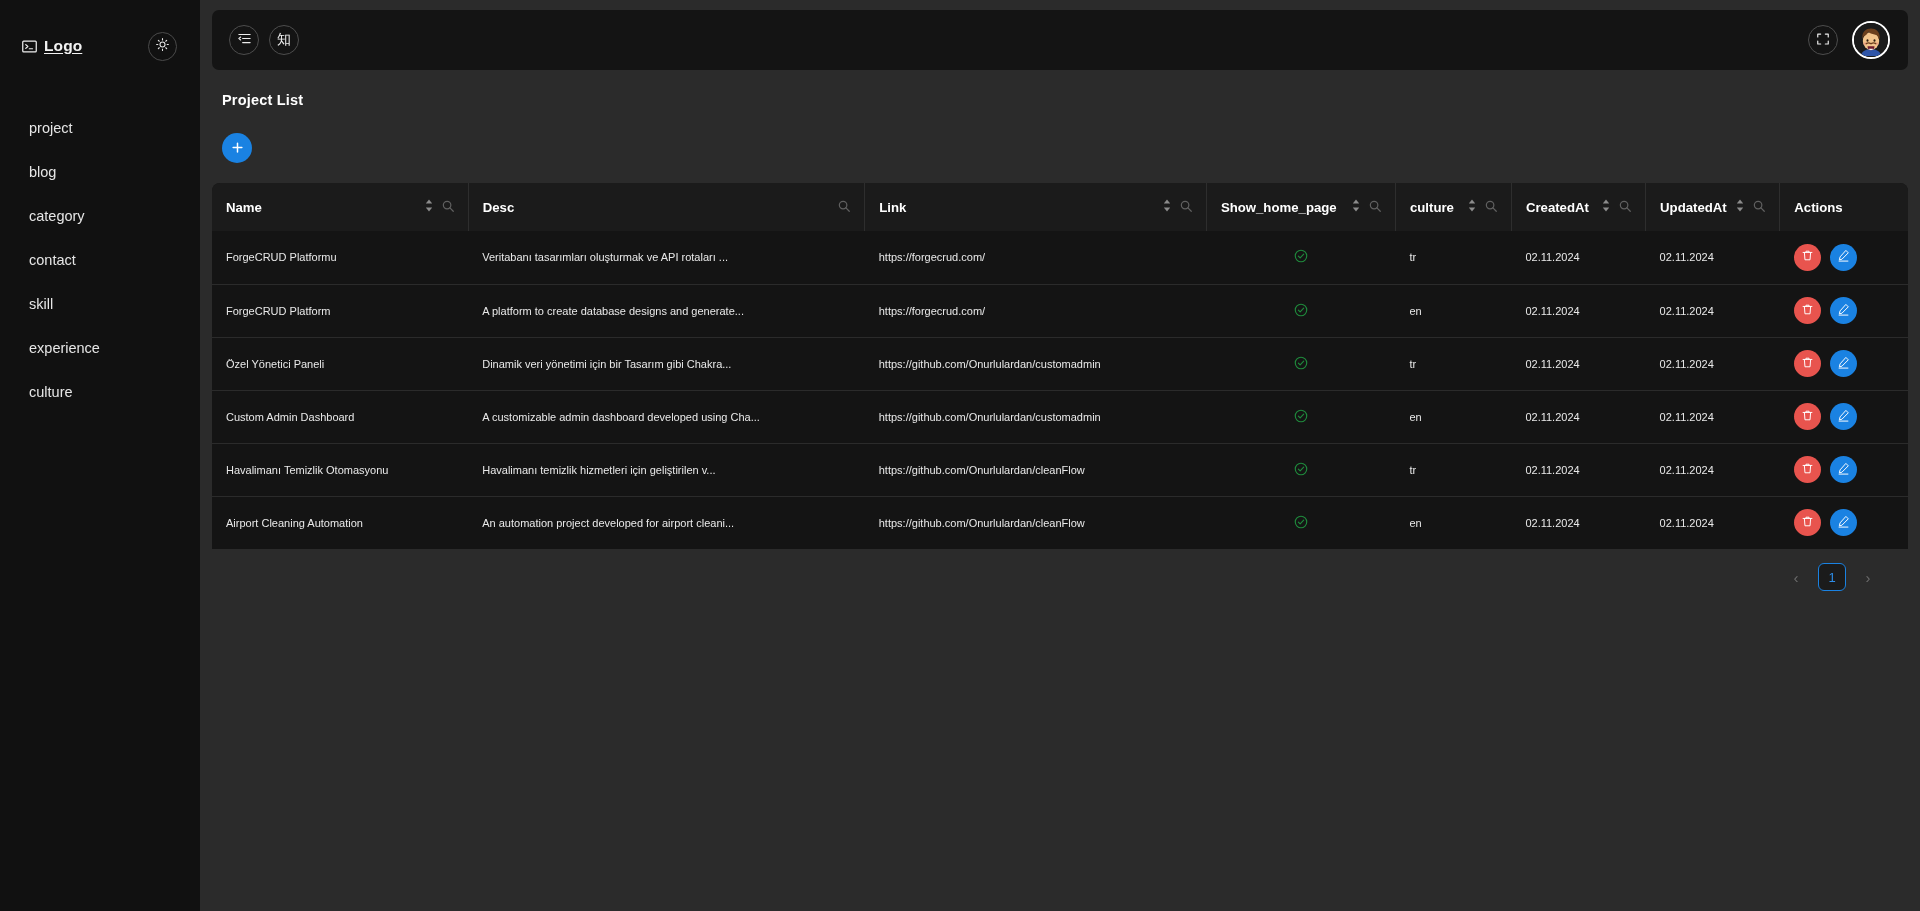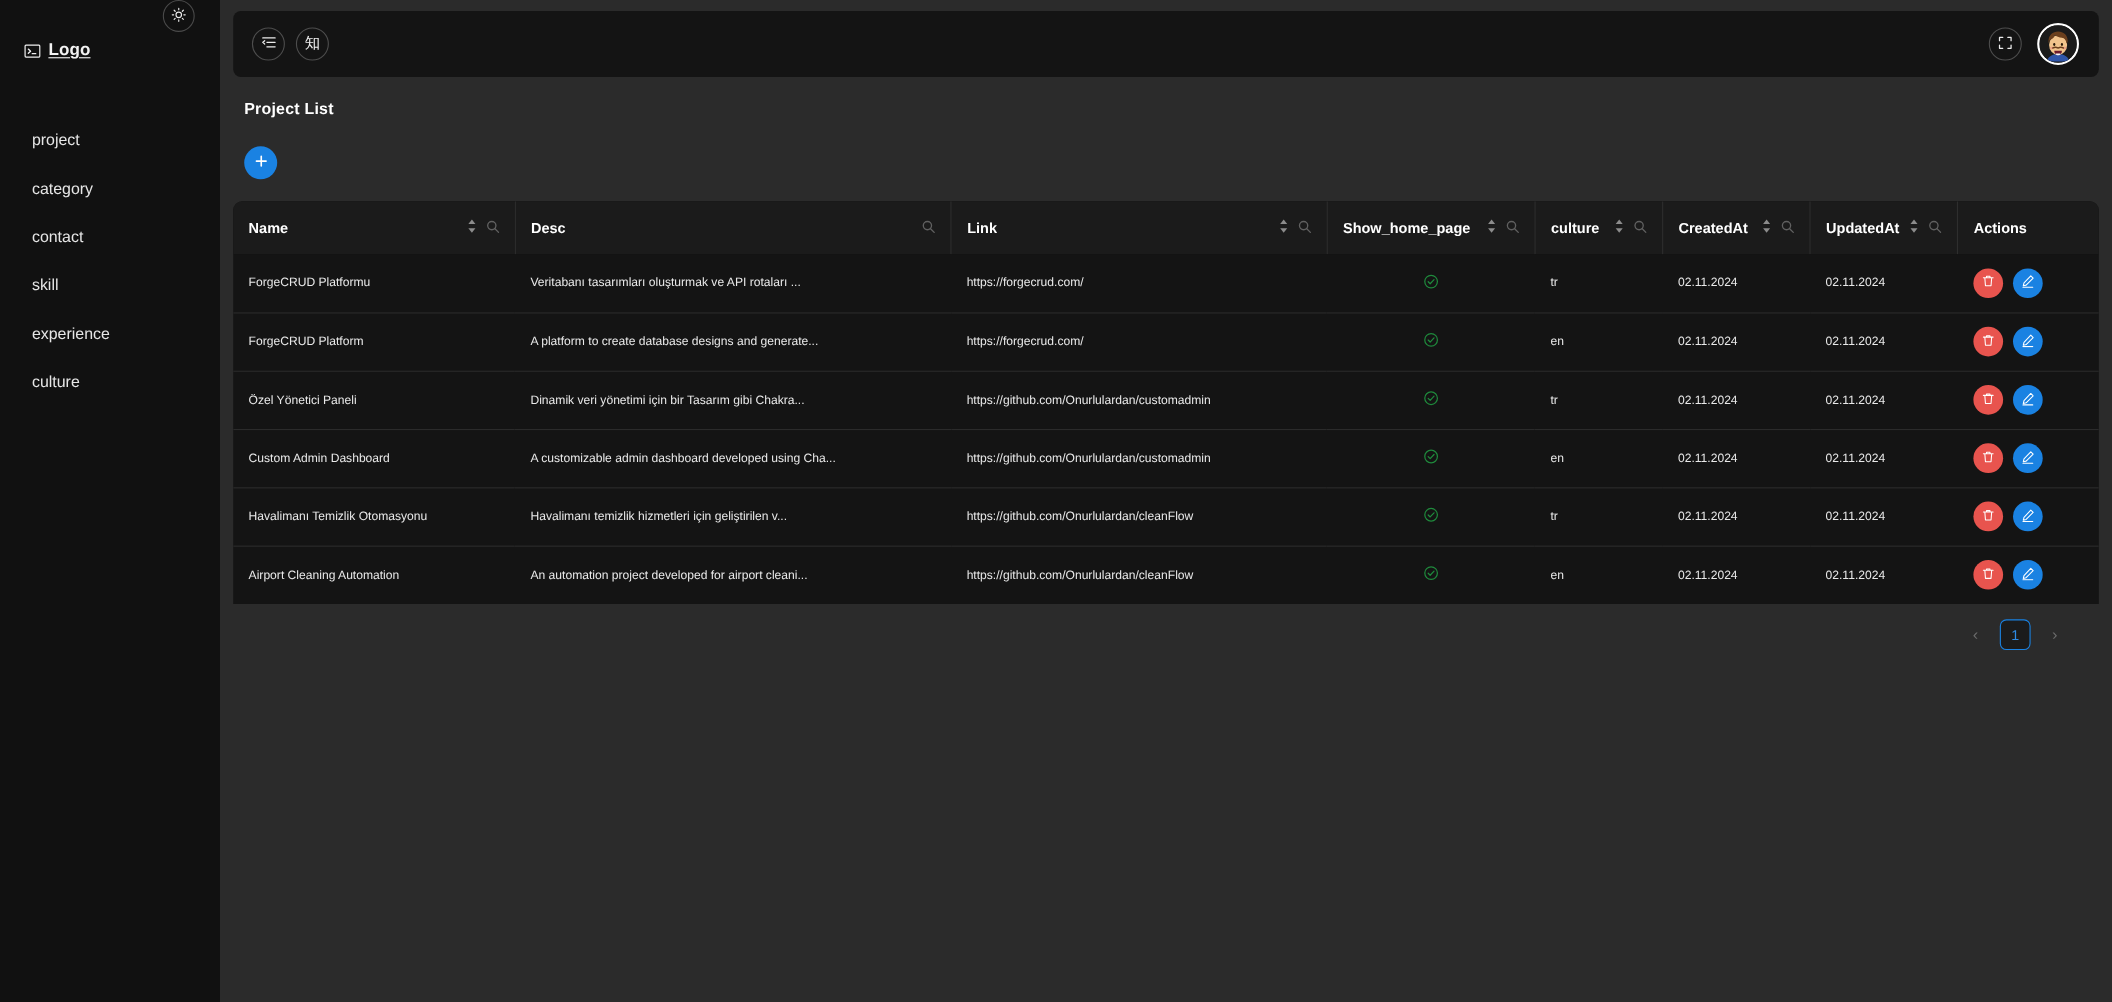--- a/index.html
+++ b/index.html
@@ -13,21 +13,21 @@
   .app { display: flex; width: 1920px; height: 911px; }
 
   
   .sidebar {
     width: 200px; min-width: 200px; height: 911px;
     background: #111111;
     display: flex; flex-direction: column;
   }
   .sidebar-top {
     height: 92px;
-    display: flex; justify-content: space-between;
+    display: flex; align-items: center; justify-content: space-between;
     padding: 0 23px 0 22px;
     gap: 13px;
   }
   .logo { display: flex; align-items: center; gap: 7px; cursor: pointer; }
   .logo-icon { width: 15px; height: 15px; display: block; }
   .logo-text {
     font-size: 15.5px; font-weight: bold; color: #f2f2f2;
     text-decoration: underline; text-underline-offset: 2px;
     letter-spacing: .1px;
   }
@@ -178,20 +178,21 @@
           <svg width="15" height="15" viewBox="0 0 24 24" fill="none" stroke="#e9e9e9" stroke-width="1.7" stroke-linecap="round">
             <circle cx="12" cy="12" r="4"></circle>
             <path d="M12 2.6v2M12 19.4v2M2.6 12h2M19.4 12h2M5.3 5.3l1.5 1.5M17.2 17.2l1.5 1.5M18.7 5.3l-1.5 1.5M6.8 17.2l-1.5 1.5"></path>
           </svg>
         </span>
       </button>
     </div>
 
     <nav class="nav">
       <div class="nav-item">project</div>
+      <div class="nav-item">blog</div>
       <div class="nav-item">category</div>
       <div class="nav-item">contact</div>
       <div class="nav-item">skill</div>
       <div class="nav-item">experience</div>
       <div class="nav-item">culture</div>
     </nav>
   </aside>
 
   <div class="main">
 

